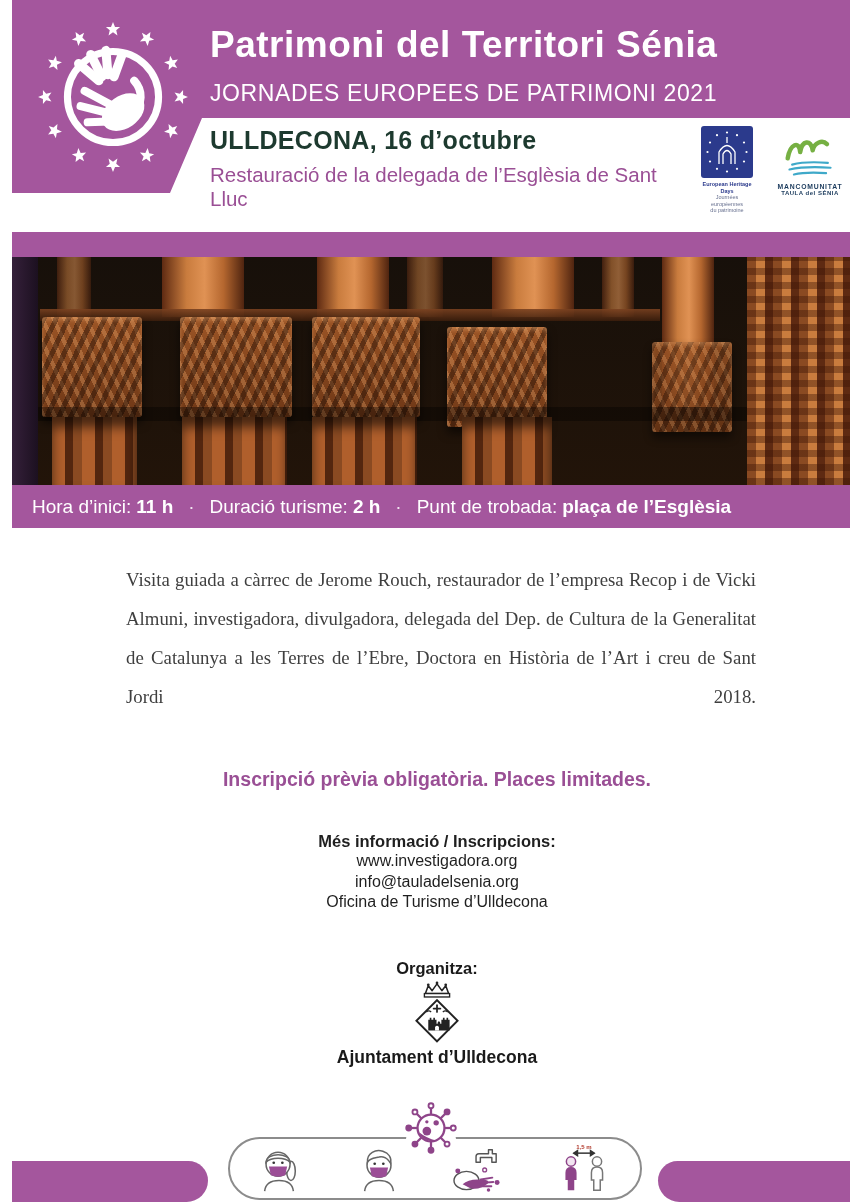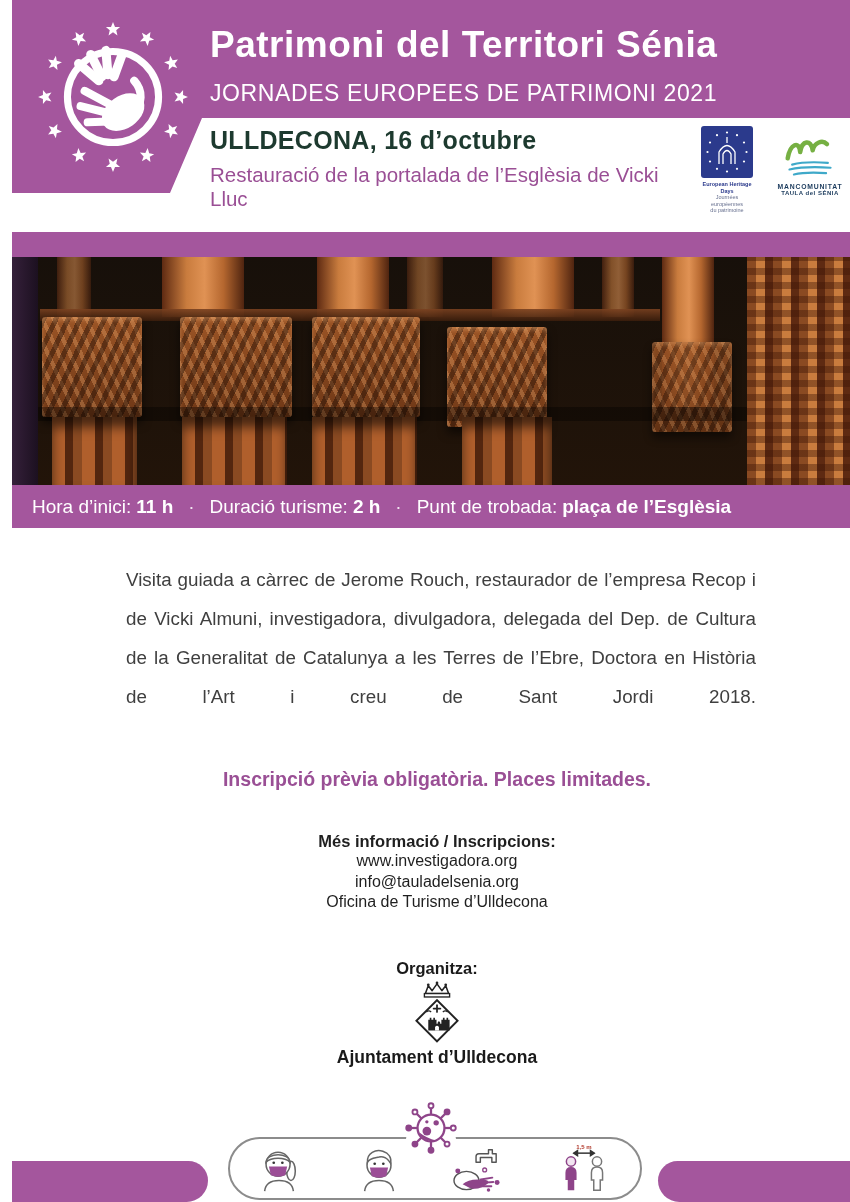--- a/index.html
+++ b/index.html
@@ -44,21 +44,21 @@
        repeating-linear-gradient(90deg,#8a4a22 0 9px,#c97c3e 9px 18px,#5e2a12 18px 26px);}
   .photo .shadowband{position:absolute;top:150px;left:0;width:850px;height:14px;background:rgba(0,0,0,.35);}
 
   .info-bar{top:485px;left:0;width:850px;height:43px;background:#a4569d;color:#fff;
             display:flex;align-items:center;padding-left:20px;box-sizing:border-box;font-size:19px;}
   .info-bar b{font-weight:700;margin-left:5px;}
   .info-bar .sep{margin:0 15px;opacity:.85;}
 
   
   .descr{top:560px;left:114px;width:630px;font-size:18.8px;line-height:39px;color:#3f3f3f;
-         text-align:justify;text-align-last:justify;}
+         text-align:justify;text-align-last:justify;font-family:Liberation Serif, serif;}
   .inscripcio{top:768px;left:0;width:850px;text-align:center;color:#9a4f95;font-size:19.5px;font-weight:700;}
   .contact{top:831px;left:0;width:850px;text-align:center;color:#1f1f1f;font-size:16px;line-height:20.3px;}
   .contact .head{font-weight:700;font-size:16.5px;}
   .organitza{top:959px;left:0;width:850px;text-align:center;font-weight:700;font-size:16.5px;color:#1a1a1a;}
   .crest{top:980px;left:390px;width:70px;height:64px;}
   .ajuntament{top:1047px;left:0;width:850px;text-align:center;font-weight:700;font-size:17.5px;color:#1a1a1a;}
 
   
   .band-left{top:1161px;left:0;width:196px;height:41px;background:#a4569d;border-radius:0 22px 24px 0;}
   .band-right{top:1161px;left:646px;width:204px;height:41px;background:#a4569d;border-radius:22px 0 0 24px;}
@@ -103,21 +103,21 @@
       <line x1="82" y1="90" x2="52" y2="74"></line>
       <line x1="80" y1="97" x2="48" y2="89"></line>
       <line x1="84" y1="104" x2="55" y2="105"></line>
     </g>
     <path d="M101 64 C110 74 109 87 100 96" fill="none" stroke="#ffffff" stroke-width="8" stroke-linecap="round"></path>
   </svg>
 
   <div class="abs hdr-title">Patrimoni del Territori Sénia</div>
   <div class="abs hdr-subtitle">JORNADES EUROPEES DE PATRIMONI 2021</div>
   <div class="abs hdr-place">ULLDECONA, 16 d’octubre</div>
-  <div class="abs hdr-event">Restauració de la portalada de l’Esglèsia de Vicki Lluc</div>
+  <div class="abs hdr-event">Restauració de la delegada de l’Esglèsia de Sant Lluc</div>
 
   <div class="abs ehd-logo">
     <div class="ehd-box">
       <svg width="52" height="52" viewBox="0 0 52 52">
         <g fill="#ffffff">
           <circle cx="26" cy="6.5" r="1.1"></circle>
             <circle cx="36" cy="9.2" r="1.1"></circle>
             <circle cx="43" cy="16.5" r="1.1"></circle>
           <circle cx="45.5" cy="26" r="1.1"></circle>
             <circle cx="43" cy="35.5" r="1.1"></circle>

